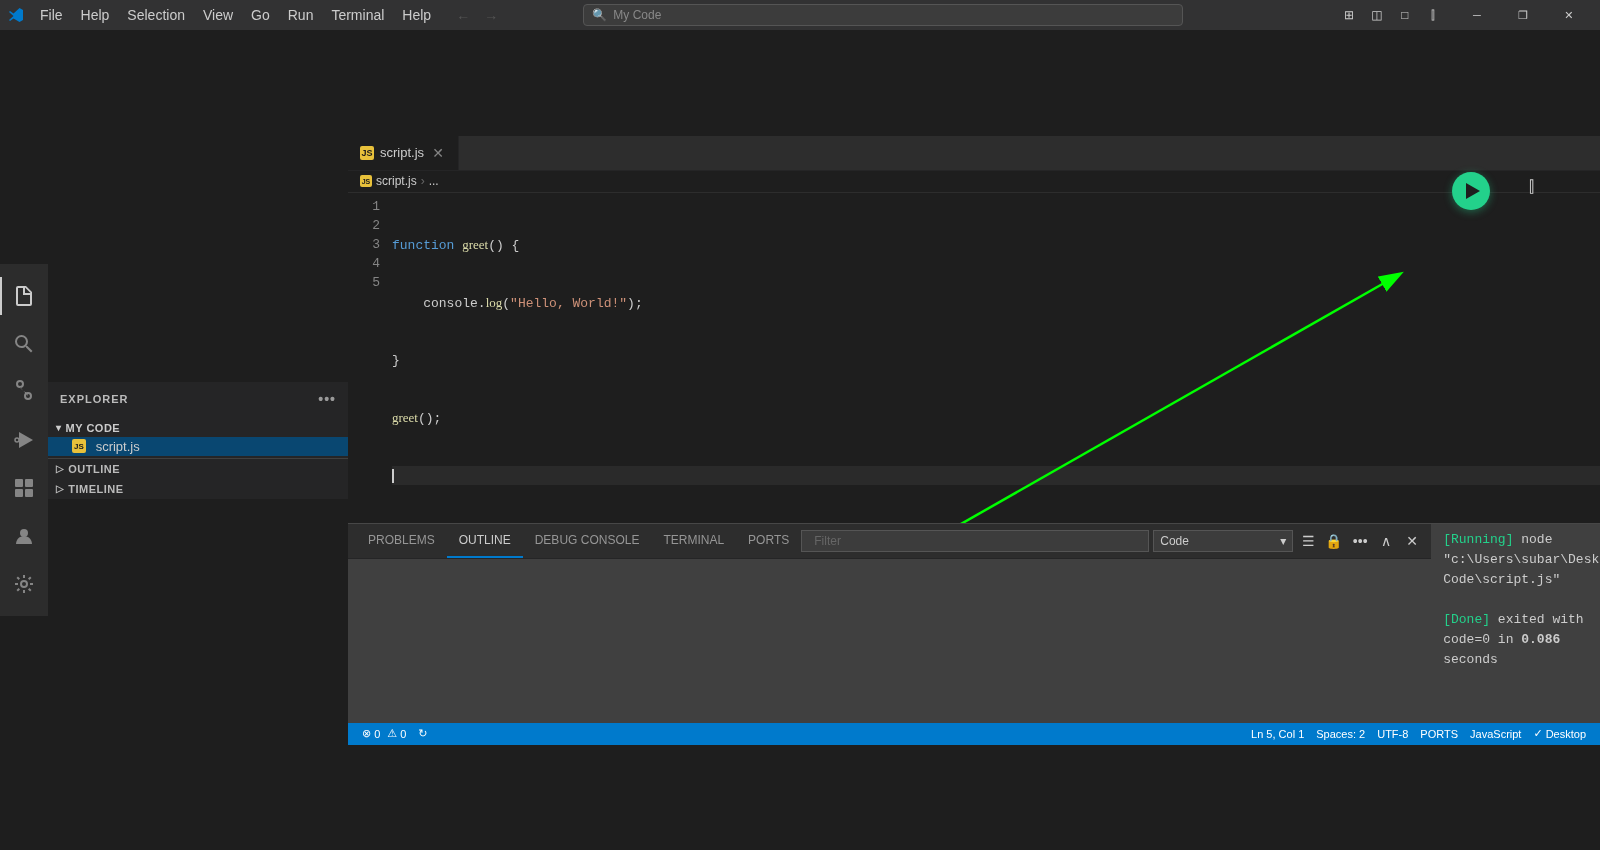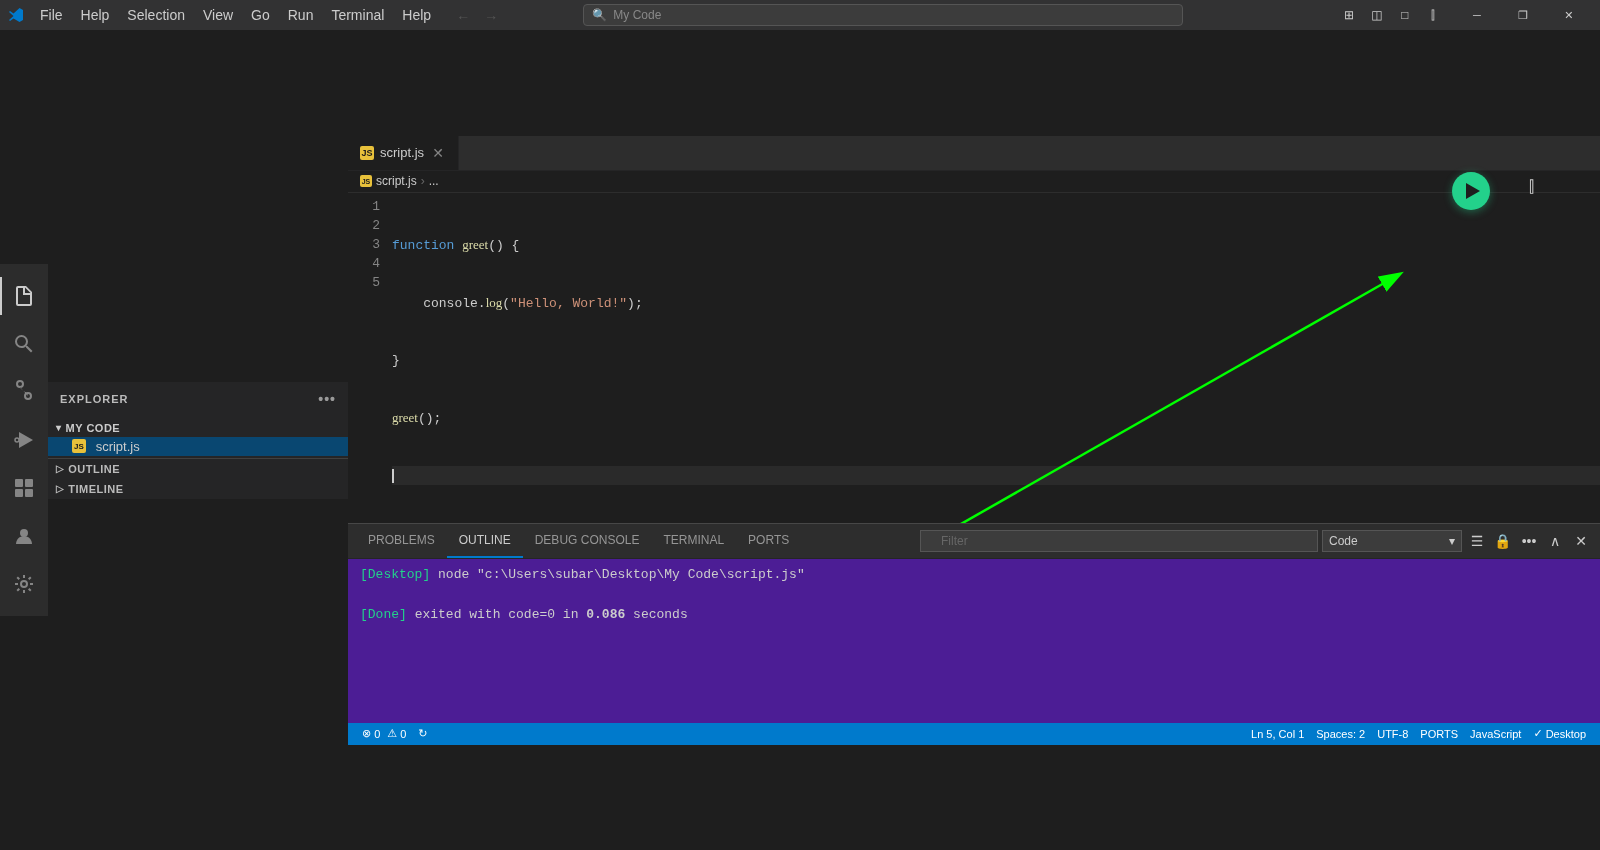--- a/index.html
+++ b/index.html
@@ -380,24 +380,24 @@
       right: 68px;
       color: #cccccc;
       cursor: pointer;
       font-size: 16px;
       z-index: 10;
     }
 
     
     .panel {
       height: 200px;
-      background: #4c1d95;
+      background: #404040;
       border-top: 1px solid #474747;
       display: flex;
-      flex-direction: column;
+      flex-direction: row;
       flex-shrink: 0;
     }
     .panel-tabs {
       display: flex;
       align-items: center;
       height: 35px;
       background: #2d2d2d;
       border-bottom: 1px solid #252526;
       padding: 0 8px;
       gap: 0;
@@ -416,27 +416,27 @@
       color: #cccccc;
       border-bottom-color: #007acc;
     }
     .panel-actions {
       margin-left: auto;
       display: flex;
       align-items: center;
       gap: 4px;
     }
     .panel-filter {
-      width: 398px;
+      width: 348px;
       height: 22px;
       background: #3c3c3c;
       border: 1px solid #555;
       color: #cccccc;
       font-size: 12px;
-      padding: 0 20px;
+      padding: 0 12px;
       outline: none;
     }
     .panel-filter::placeholder { color: #666; }
     .panel-dropdown {
       width: 140px;
       height: 22px;
       background: #3c3c3c;
       border: 1px solid #555;
       color: #cccccc;
       font-size: 12px;
@@ -688,21 +688,21 @@
           </div>
           <div class="panel-action-btn">☰</div>
           <div class="panel-action-btn">🔒</div>
           <div class="panel-action-btn">•••</div>
           <div class="panel-action-btn">∧</div>
           <div class="panel-action-btn">✕</div>
         </div>
       </div>
       <div class="panel-content">
         <div>
-          <span class="output-running">[Desktop]</span>
+          <span class="output-running">[Running]</span>
           <span class="output-plain"> node "c:\Users\subar\Desktop\My Code\script.js"</span>
         </div>
         <div>&nbsp;</div>
         <div>
           <span class="output-done">[Done]</span>
           <span class="output-plain"> exited with code=0 in <strong>0.086</strong> seconds</span>
         </div>
       </div>
     </div>
 

